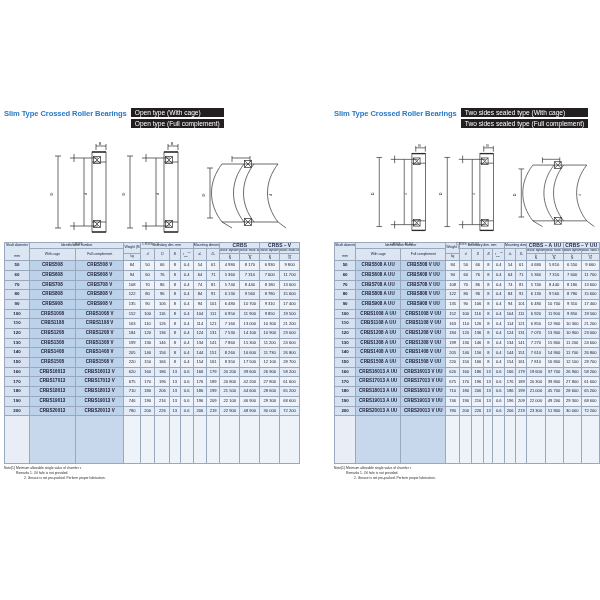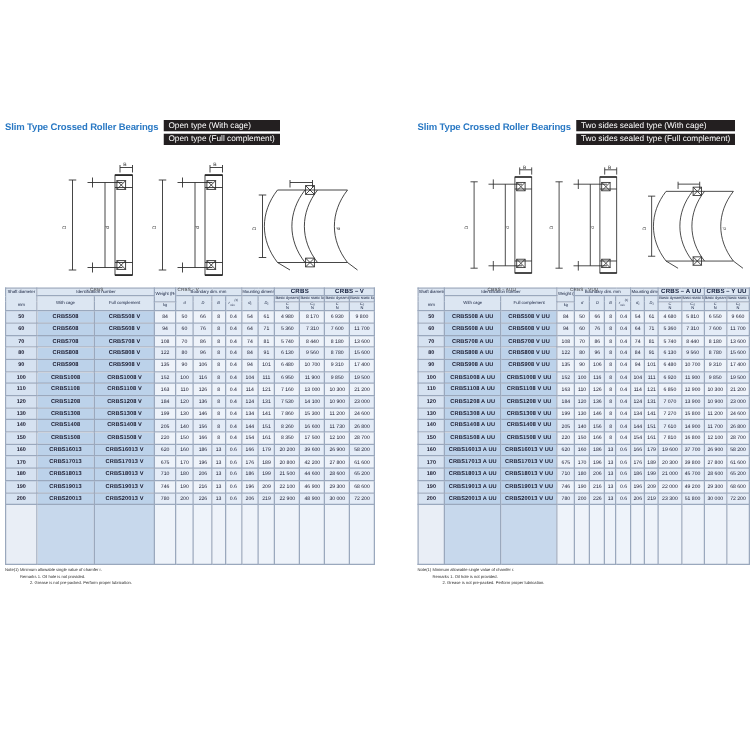--- a/index.html
+++ b/index.html
@@ -5,21 +5,21 @@
   * { box-sizing: border-box; }
   html, body { margin:0; padding:0; }
   body {
     width:600px; height:600px;
     background:#ffffff;
     font-family:"Liberation Sans", sans-serif;
     overflow:hidden;
   }
   .page { position:absolute; top:0; left:0; width:600px; height:600px; }
 
-  .sheet { position:absolute; top:96px; }
+  .sheet { position:absolute; top:108px; }
   .sheet.left  { left:4px;   width:296px; }
   .sheet.right { left:334px; width:266px; }
 
   
   .titlerow { display:flex; align-items:flex-start; gap:4px; }
   .title {
     color:#2a79c4;
     font-weight:bold;
     font-size:7.6px;
     letter-spacing:-0.1px;

